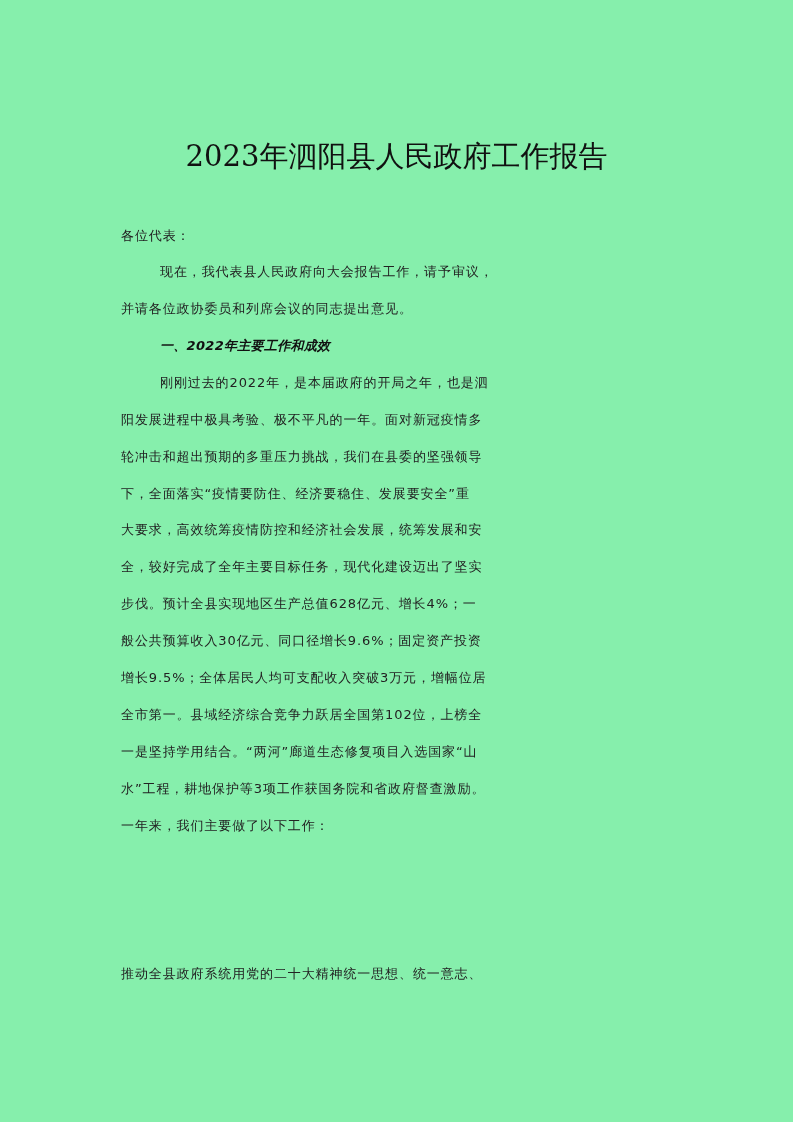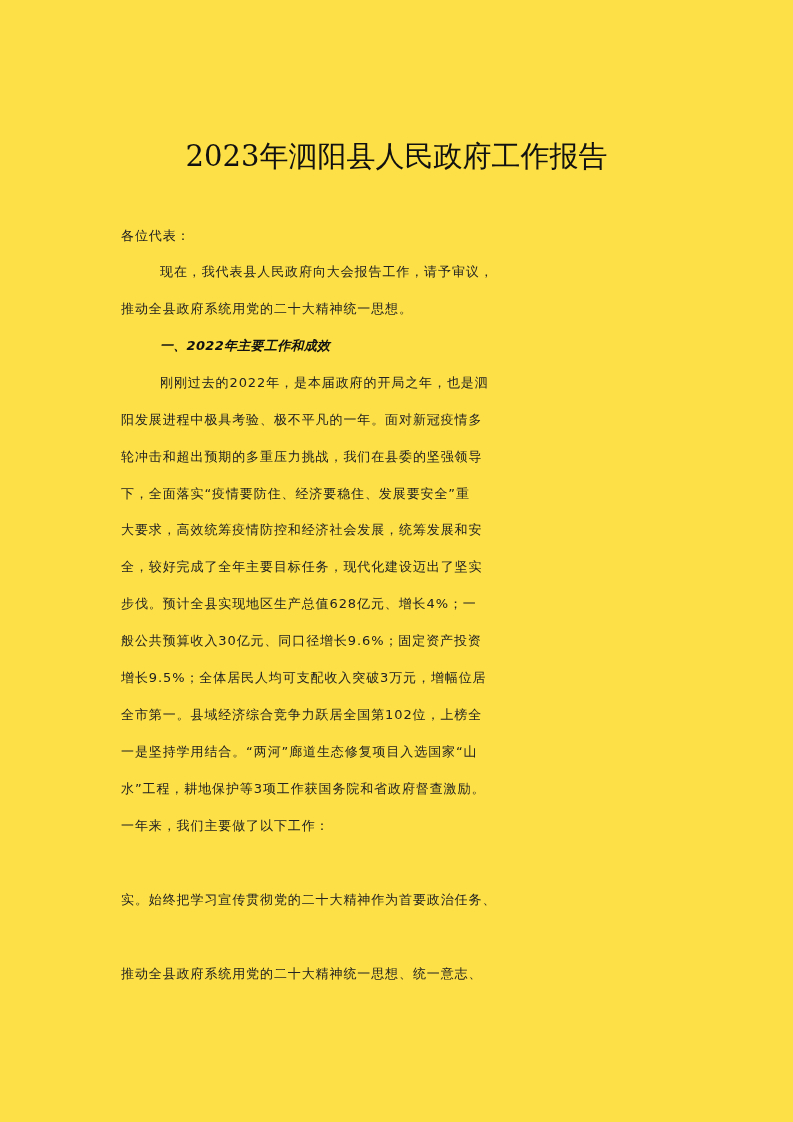--- a/index.html
+++ b/index.html
@@ -1,17 +1,17 @@
 <!DOCTYPE html>
 <html><head>
   <meta charset="utf-8">
   <style>
     html, body { margin: 0; padding: 0; background: #ffffff; }
     body { width: 793px; height: 1122px; position: relative; overflow: hidden; }
-    .page { position: absolute; left: 0; top: 0; width: 793px; height: 1122px; background: #fde047; }
+    .page { position: absolute; left: 0; top: 0; width: 793px; height: 1122px; background: #86efac; }
     .title {
       position: absolute; left: 0; top: 136px; width: 793px; text-align: center;
       font-family: "DejaVu Serif", "Liberation Serif", serif;
       font-size: 29px; color: #111; letter-spacing: 0px; line-height: 40px; white-space: nowrap;
     }
     .line {
       position: absolute; left: 121px; width: 560px;
       font-family: "DejaVu Sans", "Liberation Sans", sans-serif;
       font-size: 13px; color: #222; line-height: 26px; height: 26px;
       white-space: nowrap; letter-spacing: 0.9px;
@@ -20,30 +20,29 @@
     .line.heading { font-weight: bold; color: #111; letter-spacing: 0.3px; font-style: italic; }
   </style>
 </head>
 <body>
 
 <div class="page">
   <div class="title">2023年泗阳县人民政府工作报告</div>
 
   <div class="line" style="top:223px">各位代表：</div>
   <div class="line indent" style="top:259px">现在，我代表县人民政府向大会报告工作，请予审议，</div>
-  <div class="line" style="top:296px">推动全县政府系统用党的二十大精神统一思想。</div>
+  <div class="line" style="top:296px">并请各位政协委员和列席会议的同志提出意见。</div>
   <div class="line indent heading" style="top:333px">一、2022年主要工作和成效</div>
   <div class="line indent" style="top:370px">刚刚过去的2022年，是本届政府的开局之年，也是泗</div>
   <div class="line" style="top:407px">阳发展进程中极具考验、极不平凡的一年。面对新冠疫情多</div>
   <div class="line" style="top:444px">轮冲击和超出预期的多重压力挑战，我们在县委的坚强领导</div>
   <div class="line" style="top:481px">下，全面落实“疫情要防住、经济要稳住、发展要安全”重</div>
   <div class="line" style="top:517px">大要求，高效统筹疫情防控和经济社会发展，统筹发展和安</div>
   <div class="line" style="top:554px">全，较好完成了全年主要目标任务，现代化建设迈出了坚实</div>
   <div class="line" style="top:591px">步伐。预计全县实现地区生产总值628亿元、增长4%；一</div>
   <div class="line" style="top:628px">般公共预算收入30亿元、同口径增长9.6%；固定资产投资</div>
   <div class="line" style="top:665px">增长9.5%；全体居民人均可支配收入突破3万元，增幅位居</div>
   <div class="line" style="top:702px">全市第一。县域经济综合竞争力跃居全国第102位，上榜全</div>
   <div class="line" style="top:739px">一是坚持学用结合。“两河”廊道生态修复项目入选国家“山</div>
   <div class="line" style="top:776px">水”工程，耕地保护等3项工作获国务院和省政府督查激励。</div>
   <div class="line" style="top:813px">一年来，我们主要做了以下工作：</div>
-  <div class="line" style="top:887px">实。始终把学习宣传贯彻党的二十大精神作为首要政治任务、</div>
   <div class="line" style="top:961px">推动全县政府系统用党的二十大精神统一思想、统一意志、</div>
 </div>
 
 </body></html>

